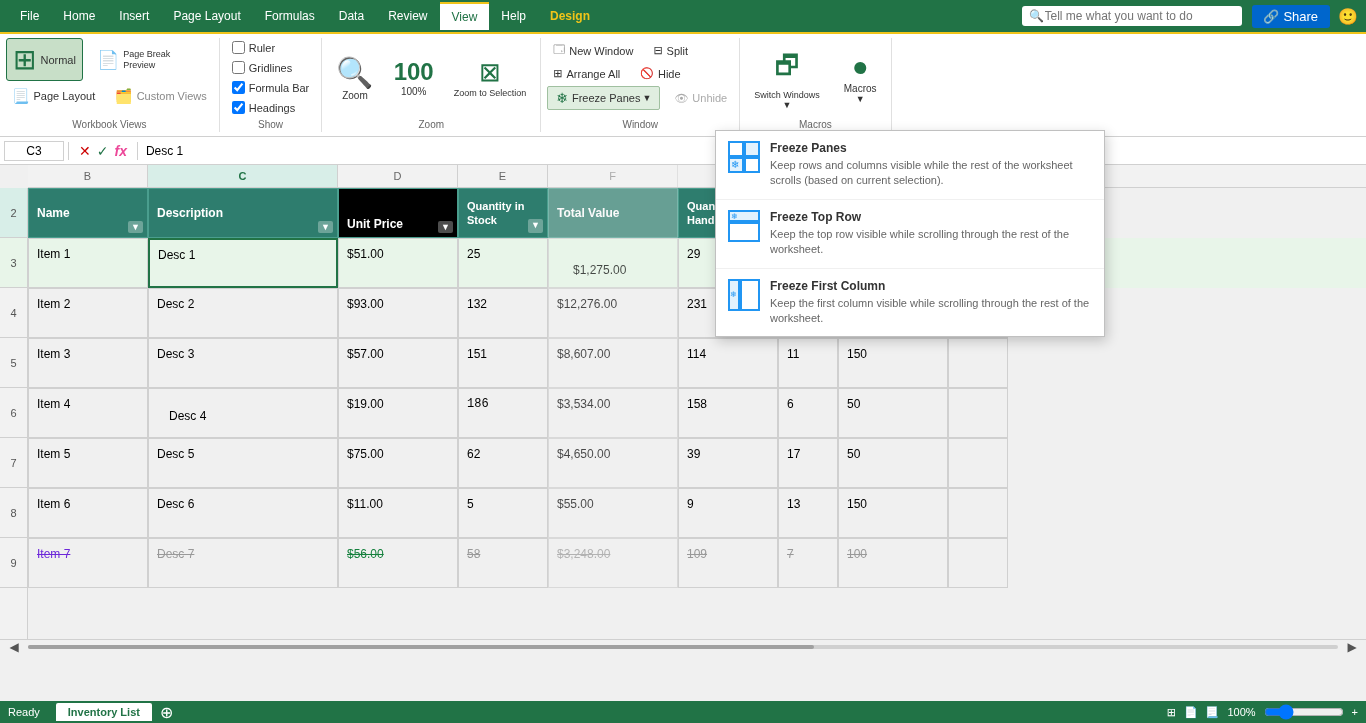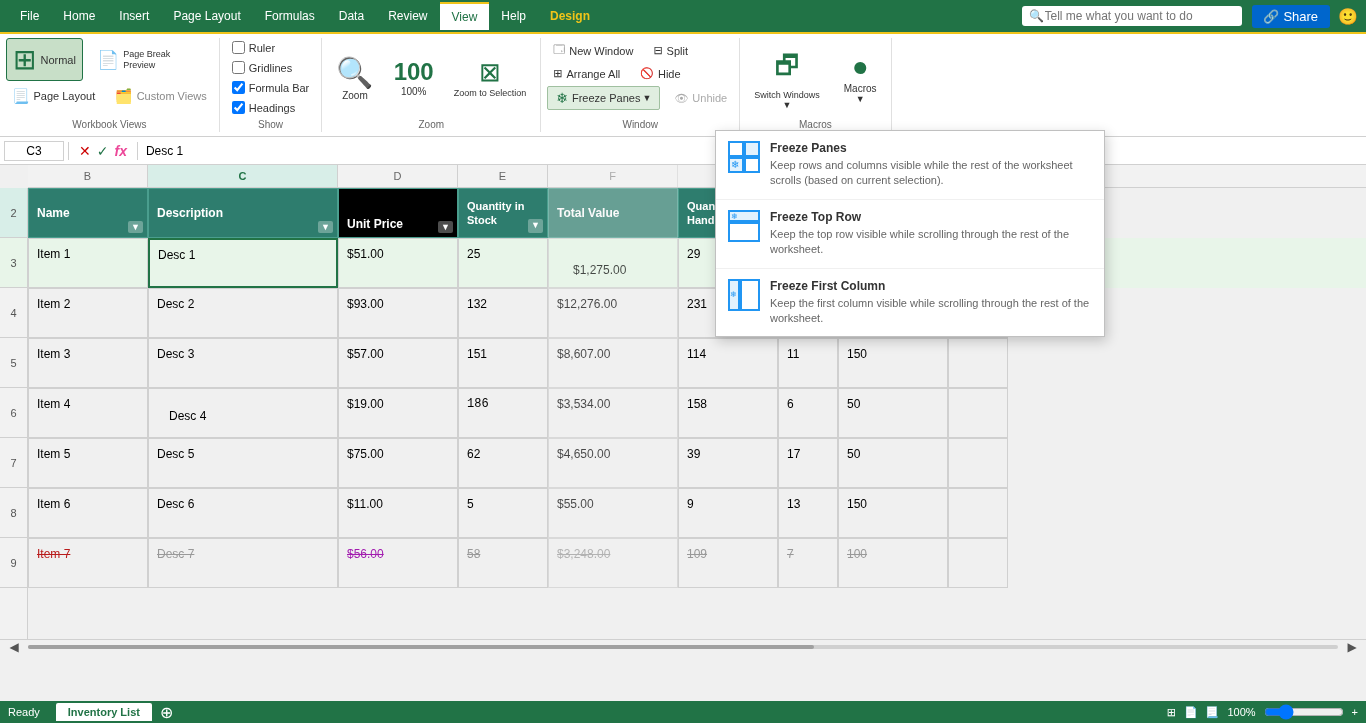--- a/index.html
+++ b/index.html
@@ -350,23 +350,23 @@
         <div style="width:120px; padding:8px; border:1px solid #d0d0d0; font-size:12px;">$11.00</div>
         <div style="width:90px; padding:8px; border:1px solid #d0d0d0; font-size:12px;">5</div>
         <div style="width:130px; padding:8px; border:1px solid #d0d0d0; font-size:12px; opacity:0.7;">$55.00</div>
         <div style="width:100px; padding:8px; border:1px solid #d0d0d0; font-size:12px;">9</div>
         <div style="width:60px; padding:8px; border:1px solid #d0d0d0; font-size:12px;">13</div>
         <div style="width:110px; padding:8px; border:1px solid #d0d0d0; font-size:12px;">150</div>
         <div style="width:60px; padding:8px; border:1px solid #d0d0d0; font-size:12px;"></div>
       </div>
 
       <div style="display:flex; height:50px;">
-        <div style="width:120px; padding:8px; border:1px solid #d0d0d0; font-size:12px; text-decoration:line-through; color:#b91c1c;">Item 7</div>
+        <div style="width:120px; padding:8px; border:1px solid #d0d0d0; font-size:12px; text-decoration:line-through; color:#6d28d9;">Item 7</div>
         <div style="width:190px; padding:8px; border:1px solid #d0d0d0; font-size:12px; text-decoration:line-through; color:#999;">Desc 7</div>
-        <div style="width:120px; padding:8px; border:1px solid #d0d0d0; font-size:12px; text-decoration:line-through; color:#a21caf;">$56.00</div>
+        <div style="width:120px; padding:8px; border:1px solid #d0d0d0; font-size:12px; text-decoration:line-through; color:#15803d;">$56.00</div>
         <div style="width:90px; padding:8px; border:1px solid #d0d0d0; font-size:12px; text-decoration:line-through; color:#999;">58</div>
         <div style="width:130px; padding:8px; border:1px solid #d0d0d0; font-size:12px; text-decoration:line-through; color:#999; opacity:0.7;">$3,248.00</div>
         <div style="width:100px; padding:8px; border:1px solid #d0d0d0; font-size:12px; text-decoration:line-through; color:#999;">109</div>
         <div style="width:60px; padding:8px; border:1px solid #d0d0d0; font-size:12px; text-decoration:line-through; color:#999;">7</div>
         <div style="width:110px; padding:8px; border:1px solid #d0d0d0; font-size:12px; text-decoration:line-through; color:#999;">100</div>
         <div style="width:60px; padding:8px; border:1px solid #d0d0d0; font-size:12px;"></div>
       </div>
     </div>
   </div>
 

